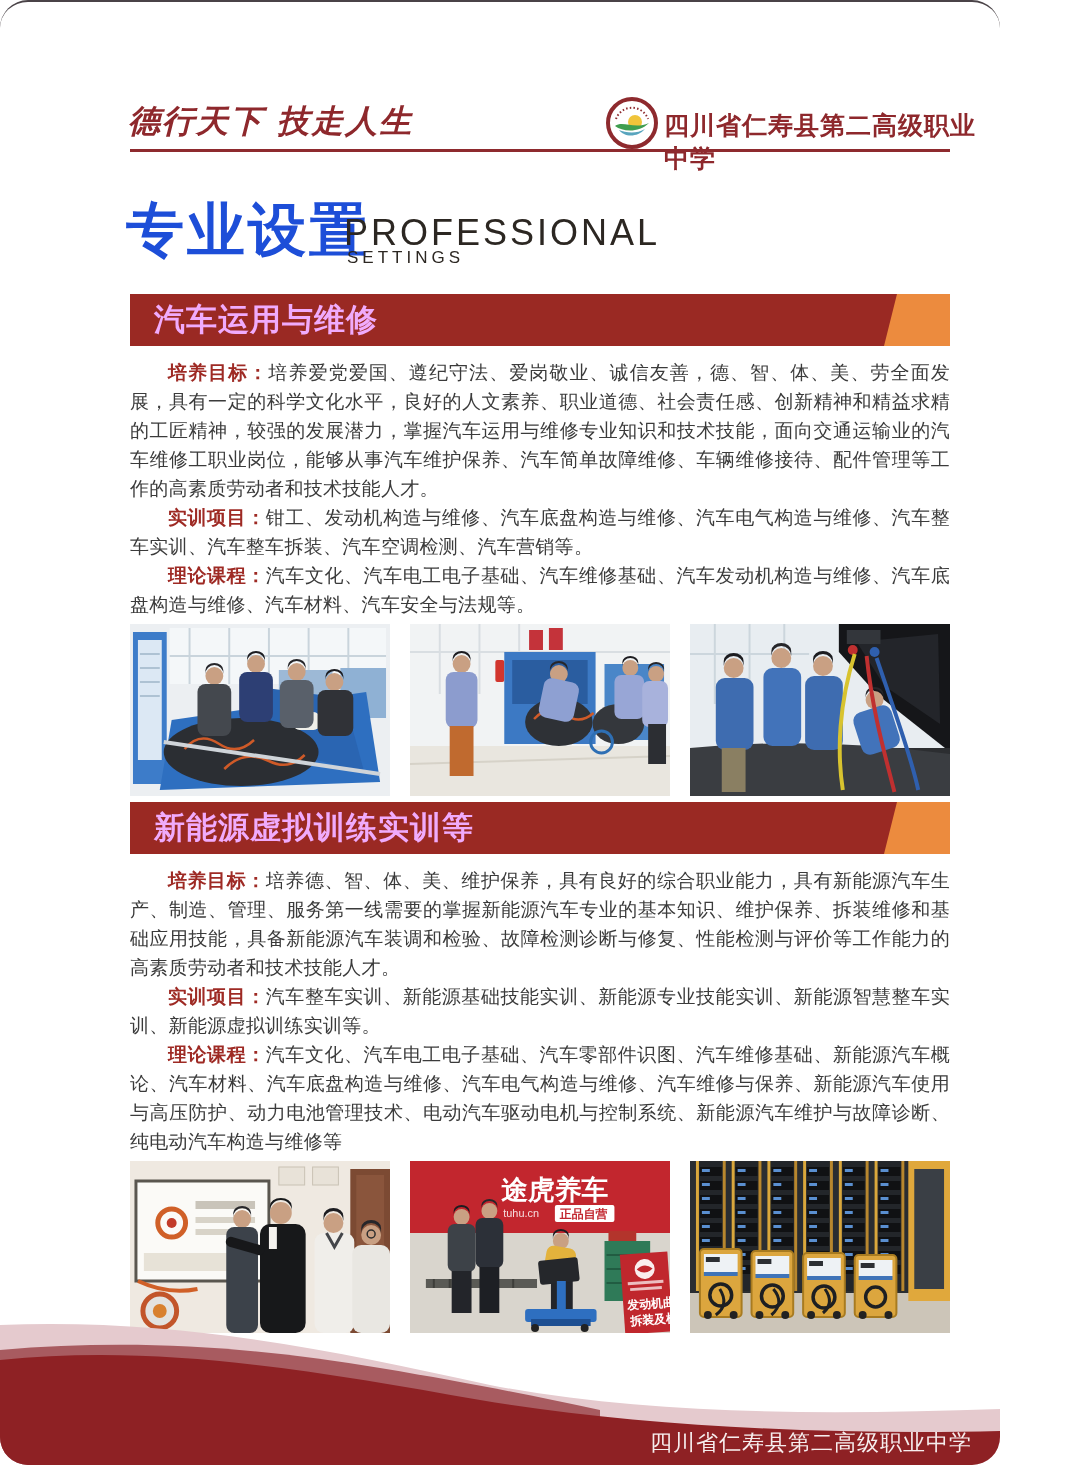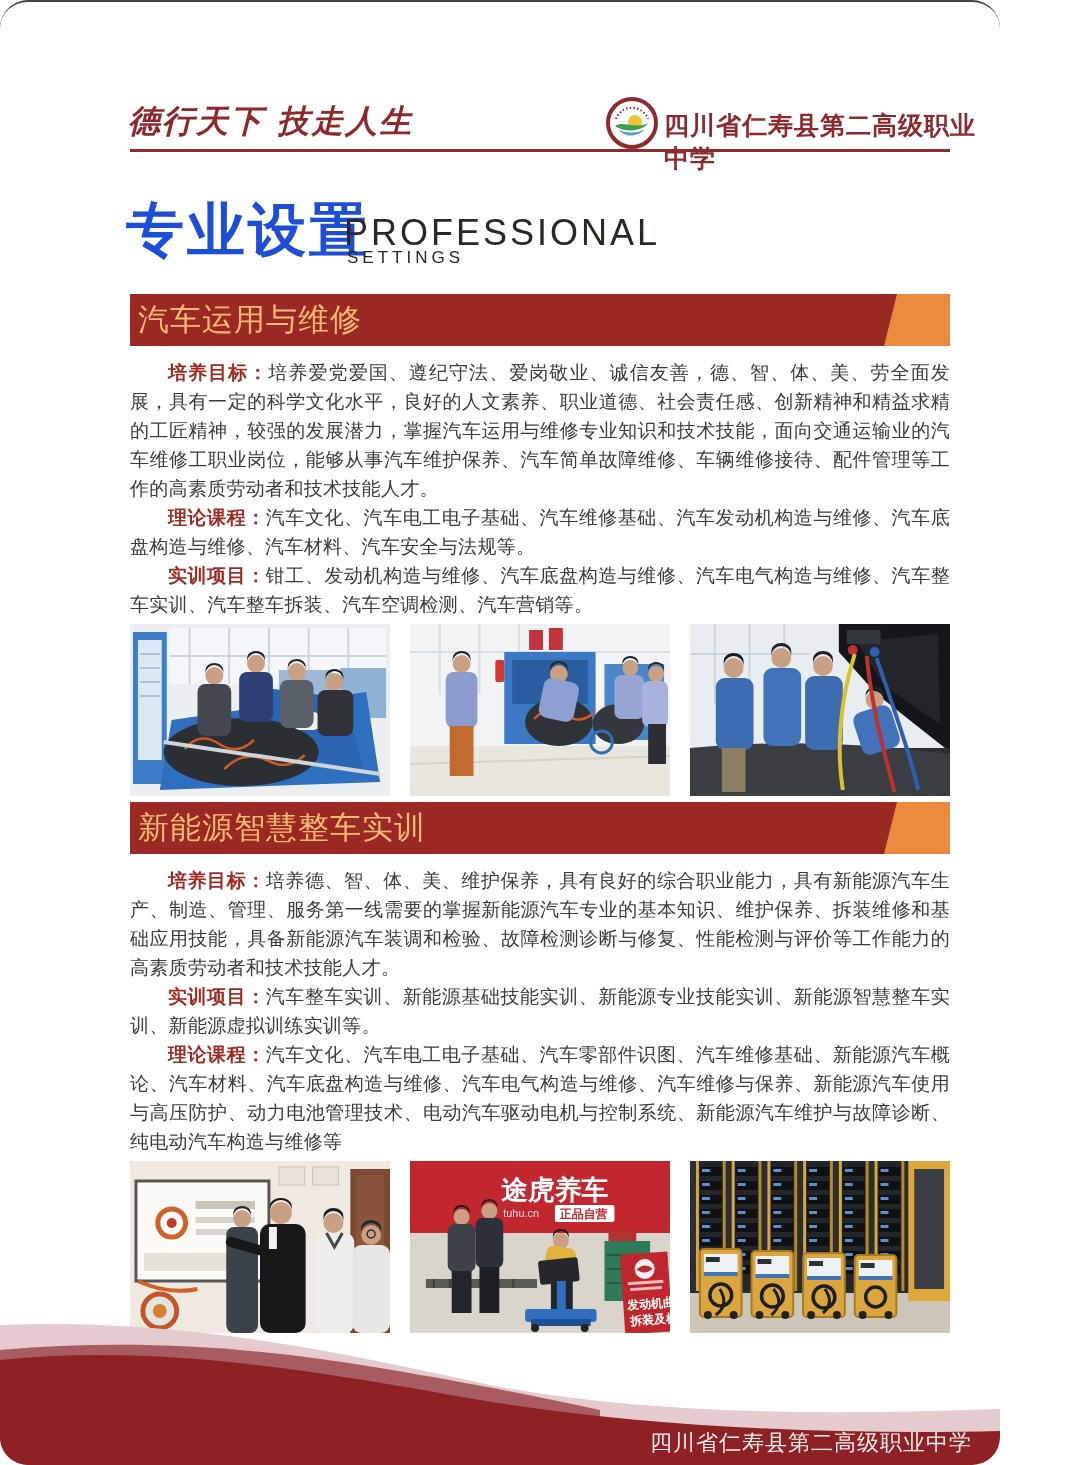--- a/index.html
+++ b/index.html
@@ -16,21 +16,21 @@
   .header-rule{position:absolute;left:130px;top:147px;width:820px;height:3px;background:#8e2a2e;}
   
   .title-zh{position:absolute;left:126px;top:190px;font-size:58px;font-weight:bold;color:#1d4ed8;letter-spacing:3px;}
   .title-en1{position:absolute;left:344px;top:210px;font-size:36px;color:#2c2722;letter-spacing:3px;}
   .title-en2{position:absolute;left:347px;top:246px;font-size:17px;color:#2c2722;letter-spacing:4px;}
   
   .section{position:absolute;left:130px;width:820px;}
   .sec1{top:292px;}
   .sec2{top:800px;}
   .banner{position:relative;height:52px;background:#9a2923;}
-  .banner .btxt{display:block;line-height:52px;padding-left:8px;font-size:31px;font-weight:normal;color:#fdba74;letter-spacing:1px;}
+  .banner .btxt{display:block;line-height:52px;padding-left:24px;font-size:31px;font-weight:bold;color:#f0abfc;letter-spacing:1px;}
   .banner .slash{position:absolute;top:0;left:754px;width:66px;height:52px;background:#ec8b3e;
     clip-path:polygon(13px 0,66px 0,66px 52px,0 52px);}
   .paras{margin-top:12px;font-size:19px;line-height:29px;text-align:justify;color:#3b3b3b;letter-spacing:.3px;}
   .paras p{margin:0;text-indent:2em;font-family:Liberation Serif, serif;}
   .plabel{font-weight:bold;color:#9e2a24;}
   .photos{display:flex;gap:20px;margin-top:5px;}
   .photo{flex:1;height:172px;overflow:hidden;background:#fef9c3;}
   .photo svg{display:block;width:100%;height:172px;}
   
   .footer-art{position:absolute;left:0;bottom:0;width:1080px;height:175px;}
@@ -56,22 +56,22 @@
   <div class="title-en1">PROFESSIONAL</div>
   <div class="title-en2">SETTINGS</div>
 
   <div class="section sec1">
     <div class="banner">
       <span class="btxt">汽车运用与维修</span>
       <span class="slash"></span>
     </div>
     <div class="paras">
       <p><span class="plabel">培养目标：</span><span>培养爱党爱国、遵纪守法、爱岗敬业、诚信友善，德、智、体、美、劳全面发展，具有一定的科学文化水平，良好的人文素养、职业道德、社会责任感、创新精神和精益求精的工匠精神，较强的发展潜力，掌握汽车运用与维修专业知识和技术技能，面向交通运输业的汽车维修工职业岗位，能够从事汽车维护保养、汽车简单故障维修、车辆维修接待、配件管理等工作的高素质劳动者和技术技能人才。</span></p>
+      <p><span class="plabel">实训项目：</span><span>钳工、发动机构造与维修、汽车底盘构造与维修、汽车电气构造与维修、汽车整车实训、汽车整车拆装、汽车空调检测、汽车营销等。</span></p>
       <p><span class="plabel">理论课程：</span><span>汽车文化、汽车电工电子基础、汽车维修基础、汽车发动机构造与维修、汽车底盘构造与维修、汽车材料、汽车安全与法规等。</span></p>
-      <p><span class="plabel">实训项目：</span><span>钳工、发动机构造与维修、汽车底盘构造与维修、汽车电气构造与维修、汽车整车实训、汽车整车拆装、汽车空调检测、汽车营销等。</span></p>
     </div>
     <div class="photos">
 
       <div class="photo">
         <svg viewBox="0 0 262 172" preserveAspectRatio="none">
           <rect width="262" height="172" fill="#eceff2"></rect>
           <rect x="40" y="4" width="218" height="56" fill="#f4f7f9"></rect>
           <g stroke="#c9d4dc" stroke-width="2">
             <line x1="60" y1="4" x2="60" y2="60"></line>
               <line x1="100" y1="4" x2="100" y2="60"></line>
@@ -192,21 +192,21 @@
             <path d="M178,32 C184,90 198,136 206,168" stroke="#c03030"></path>
             <path d="M188,34 C208,92 224,138 230,166" stroke="#2f5fae"></path>
           </g>
         </svg>
       </div>
     </div>
   </div>
 
   <div class="section sec2">
     <div class="banner">
-      <span class="btxt">新能源智慧整车实训</span>
+      <span class="btxt">新能源虚拟训练实训等</span>
       <span class="slash"></span>
     </div>
     <div class="paras">
       <p><span class="plabel">培养目标：</span><span>培养德、智、体、美、维护保养，具有良好的综合职业能力，具有新能源汽车生产、制造、管理、服务第一线需要的掌握新能源汽车专业的基本知识、维护保养、拆装维修和基础应用技能，具备新能源汽车装调和检验、故障检测诊断与修复、性能检测与评价等工作能力的高素质劳动者和技术技能人才。</span></p>
       <p><span class="plabel">实训项目：</span><span>汽车整车实训、新能源基础技能实训、新能源专业技能实训、新能源智慧整车实训、新能源虚拟训练实训等。</span></p>
       <p><span class="plabel">理论课程：</span><span>汽车文化、汽车电工电子基础、汽车零部件识图、汽车维修基础、新能源汽车概论、汽车材料、汽车底盘构造与维修、汽车电气构造与维修、汽车维修与保养、新能源汽车使用与高压防护、动力电池管理技术、电动汽车驱动电机与控制系统、新能源汽车维护与故障诊断、纯电动汽车构造与维修等</span></p>
     </div>
     <div class="photos">
 
       <div class="photo">

